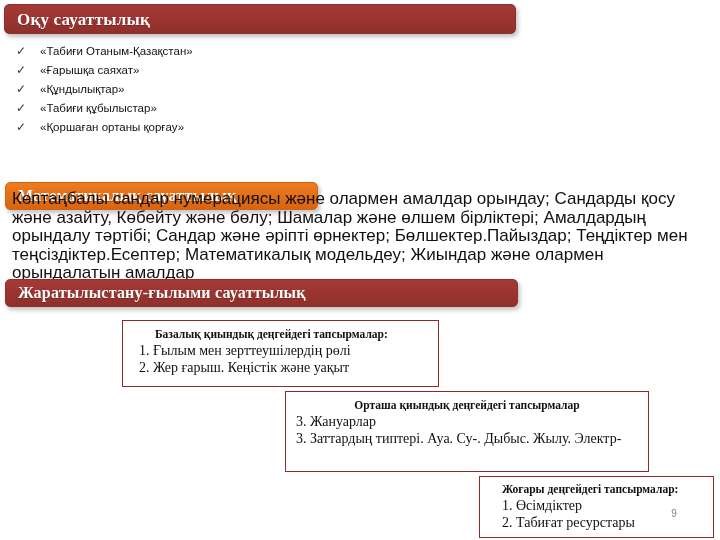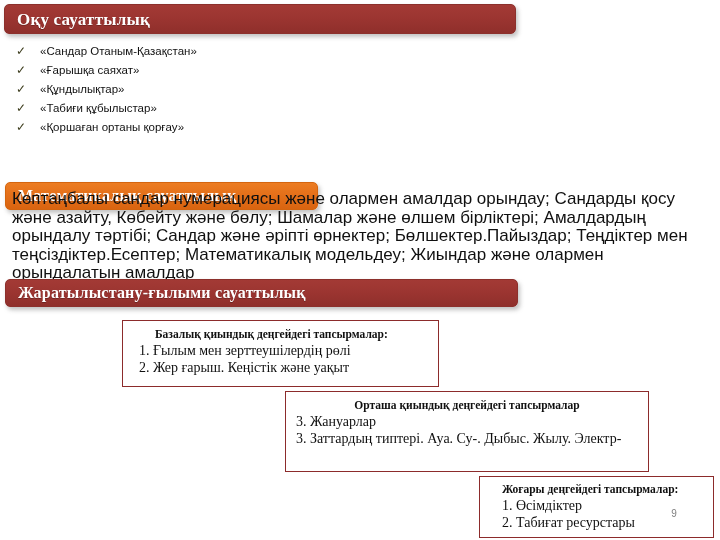--- a/index.html
+++ b/index.html
@@ -170,21 +170,21 @@
 
 <div class="slide">
 
   <div class="banner banner-red" id="banner-reading">
     <span class="banner-text">Оқу сауаттылық</span>
   </div>
 
   <ul id="reading-list">
     <li>
       <span class="tick">✓</span>
-      <span class="bullet-text">«Сандар Отаным-Қазақстан»</span>
+      <span class="bullet-text">«Табиғи Отаным-Қазақстан»</span>
     </li>
     <li>
       <span class="tick">✓</span>
       <span class="bullet-text">«Ғарышқа саяхат»</span>
     </li>
     <li>
       <span class="tick">✓</span>
       <span class="bullet-text">«Құндылықтар»</span>
     </li>
     <li>

